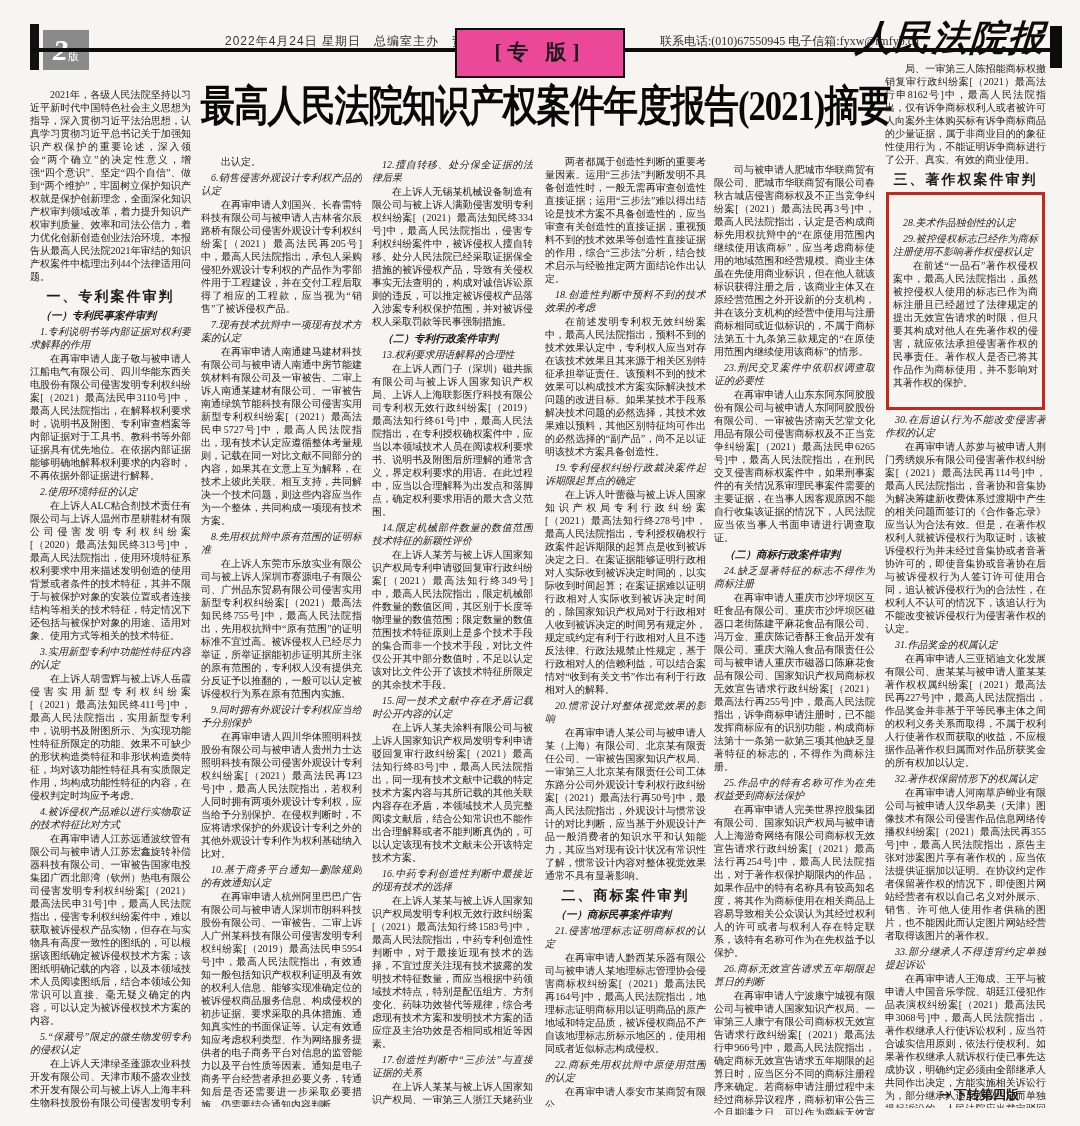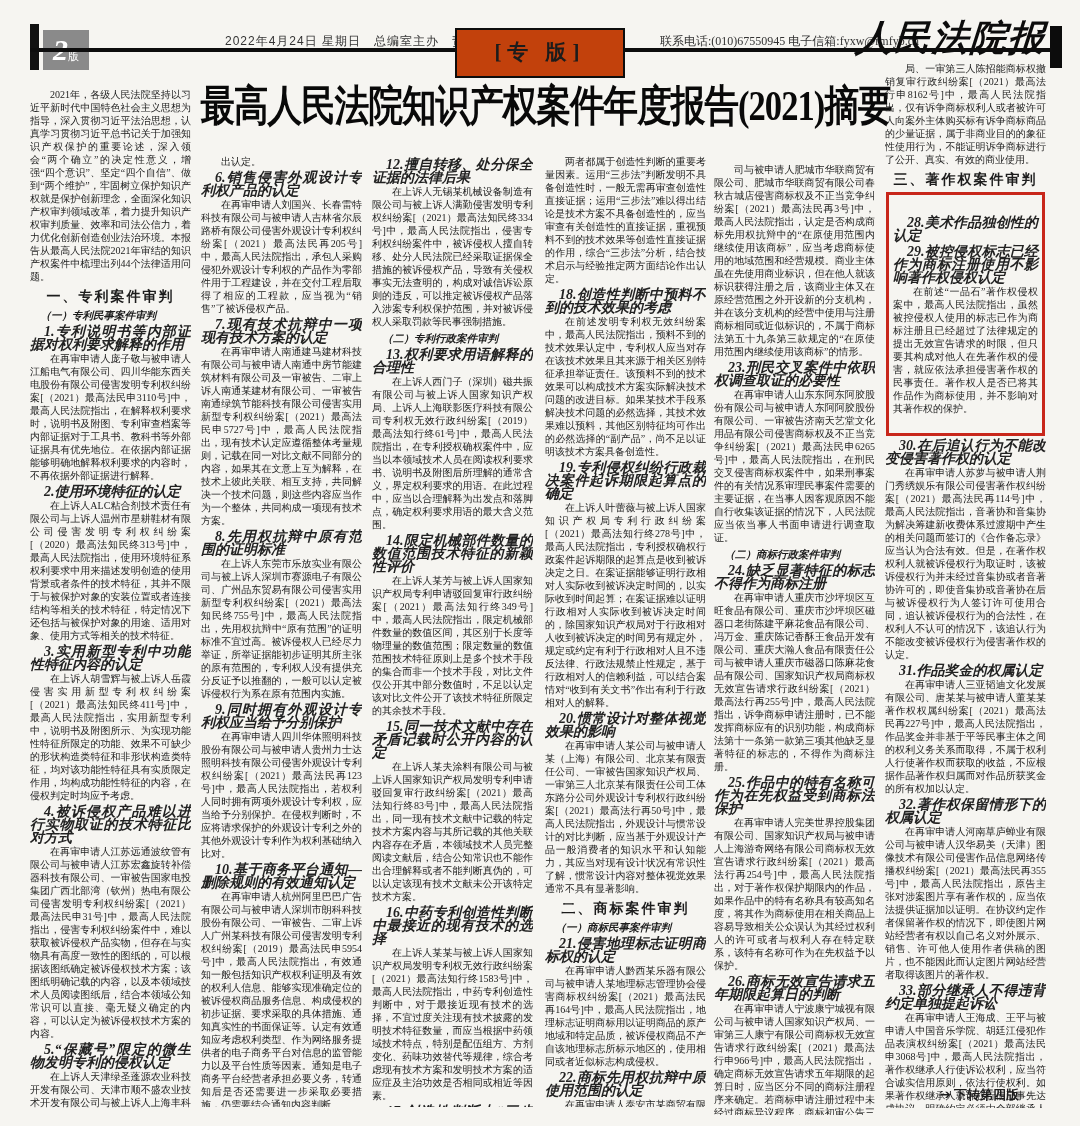--- a/index.html
+++ b/index.html
@@ -14,42 +14,42 @@
   #page-badge .num{font-size:30px;font-weight:bold;font-style:italic;}
   #page-badge .lbl{font-size:11px;}
   #dateline{position:absolute;left:225px;top:33px;font-size:12px;letter-spacing:1px;color:#333;
       font-family:"Liberation Sans","DejaVu Sans",sans-serif;}
   #contact{position:absolute;left:660px;top:33px;font-size:12px;color:#333;
       font-family:Liberation Serif, serif;}
   #masthead{position:absolute;right:34px;top:14px;font-size:36px;font-weight:900;
       font-style:italic;letter-spacing:2px;color:#0c0c0c;transform:skewX(-4deg);}
   #mast-block{position:absolute;right:18px;top:26px;width:12px;height:42px;background:#0c0c0c;}
   #rule{position:absolute;left:30px;top:48px;width:1022px;height:4px;background:#0d0d0d;}
-  #special-box{position:absolute;left:455px;top:28px;width:166px;height:46px;background:#c2410c;
+  #special-box{position:absolute;left:455px;top:28px;width:166px;height:46px;background:#ec4899;
       border:2px solid #0d0d0d;text-align:center;line-height:44px;font-size:21px;font-weight:900;
       letter-spacing:6px;}
   
   #headline{position:absolute;left:204px;top:62px;width:684px;height:88px;
       display:flex;align-items:center;justify-content:center;}
   #headline span{font-size:36px;font-weight:900;letter-spacing:-1px;
       transform:scaleY(1.18) scaleX(.96);white-space:nowrap;color:#090909;}
   
   .col{position:absolute;width:161px;overflow:hidden;text-align:justify;text-justify:inter-ideograph;}
   .c1{left:30px;top:88px;height:1020px;}
   .c2{left:201px;top:155px;height:952px;}
   .c3{left:372px;top:155px;height:952px;}
   .c4{left:545px;top:155px;height:952px;}
   .c5{left:714px;top:155px;height:952px;margin-top:8px;}
   .c6{left:885px;top:62px;height:1046px;}
   .col p{margin:0;font-size:10px;line-height:13px;}
   .col p.body{text-indent:2em;}
   .col p.h1{font-family:"Liberation Sans","DejaVu Sans",sans-serif;font-weight:700;
       font-size:14px;text-align:center;text-indent:0;margin:7px 0 6px 0;letter-spacing:2px;}
   .col p.h2{font-weight:bold;font-size:10.5px;text-indent:1em;margin:4px 0 3px 0;font-style:italic;}
-  .col p.it{font-weight:bold;font-style:italic;font-size:14px;text-indent:1em;margin:3px 0 1px 0;color:#222;}
+  .col p.it{font-weight:normal;font-style:italic;font-size:10px;text-indent:1em;margin:3px 0 1px 0;color:#222;}
   .redbox{border:3px solid #c8271b;padding:18px 4px;margin:2px 1px;}
   
   #jump{position:absolute;left:940px;top:1086px;font-size:13px;font-weight:900;
       font-family:"Liberation Sans","DejaVu Sans",sans-serif;}
   #jump .arrow{margin-right:3px;}
 </style>
 </head>
 <body>
 
 <div id="header">

